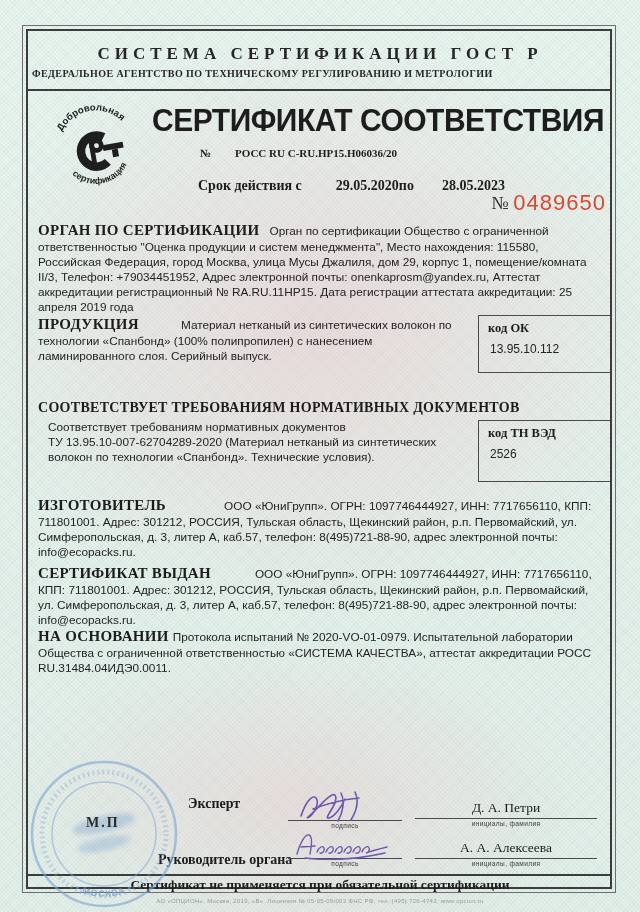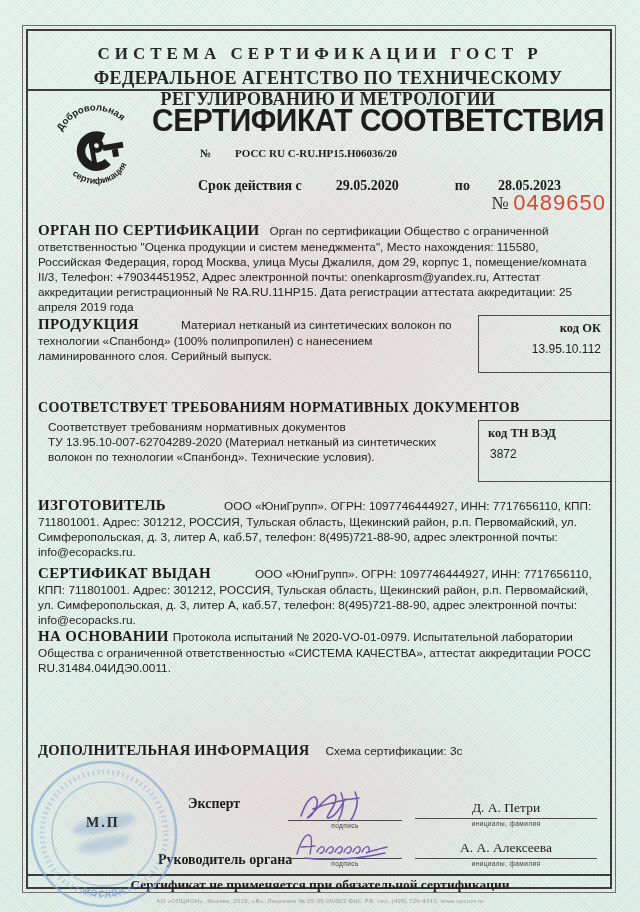--- a/index.html
+++ b/index.html
@@ -12,53 +12,53 @@
       radial-gradient(45% 18% at 46% 88%, rgba(233,196,201,.42), rgba(233,196,201,0) 100%),
       repeating-linear-gradient(45deg, rgba(140,185,175,.10) 0 1px, rgba(0,0,0,0) 1px 3px),
       repeating-linear-gradient(-45deg, rgba(140,185,175,.10) 0 1px, rgba(0,0,0,0) 1px 3px),
       linear-gradient(#eaf4ef, #e3efe9);
   }
   .frame-outer { position:absolute; left:22px; top:25px; width:594px; height:868px; border:1px solid #6e6e6e; }
   .frame-inner { position:absolute; left:26px; top:29px; width:586px; height:860px; border:2px solid #3c3c3c; }
 
   .sys-line { position:absolute; top:44px; left:40px; right:40px; text-align:center;
     font-family:"Liberation Serif",serif; font-weight:bold; font-size:17px; letter-spacing:5px; color:#262626; }
-  .agency-line { position:absolute; top:68px; left:48px; right:32px; text-align:center;
-    font-family:"Liberation Serif",serif; font-weight:bold; font-size:18px; letter-spacing:.4px; color:#262626; }
+  .agency-line { position:absolute; top:68px; left:32px; right:32px; 
+    font-family:"Liberation Serif",serif; font-weight:bold; font-size:10px; letter-spacing:.4px; color:#262626; }
   .header-sep { position:absolute; top:89px; left:28px; width:584px; border-top:2px solid #3c3c3c; }
 
   .rst-logo { position:absolute; left:34px; top:96px; width:124px; height:108px; }
   .cert-title { position:absolute; left:152px; right:36px; top:103px; text-align:center;
     font-weight:bold; font-size:30px; letter-spacing:-.5px; color:#1d1d1d; transform:scaleY(1.05); }
 
   .num-row { position:absolute; left:200px; top:147px; font-family:"Liberation Serif",serif;
     font-weight:bold; font-size:11px; color:#1c1c1c; }
   .num-row .val { margin-left:24px; }
   .validity-row { position:absolute; left:198px; top:178px; font-family:"Liberation Serif",serif;
     font-weight:bold; font-size:14px; color:#1c1c1c; }
   .validity-row .from { margin-left:34px; }
-  .validity-row .po { margin-left:56px; }
+  .validity-row .po { }
   .validity-row .to { margin-left:28px; }
   .blank-num { position:absolute; right:34px; top:190px; display:flex; align-items:center; }
   .blank-num .sign { font-family:"Liberation Serif",serif; font-size:18px; color:#333; margin-right:5px; }
   .blank-num .digits { font-size:22px; color:#d74a32; letter-spacing:1px; }
 
   .sec { position:absolute; left:38px; width:572px; font-size:11.8px; line-height:1.27; color:#232323; }
   .sec-label { font-family:"Liberation Serif",serif; font-weight:bold; font-size:15px; letter-spacing:.3px; color:#1c1c1c; }
   .flexrow { display:flex; align-items:stretch; }
   .flexrow .txt { flex:1; }
   .code-box { width:132px; margin-left:12px; border:1px solid #4a4a4a; border-right:none; padding:5px 9px; }
   .code-box .cl { font-family:"Liberation Serif",serif; font-weight:bold; font-size:12.5px; color:#1c1c1c; }
   .code-box .cv { font-size:12px; margin-top:5px; padding-left:2px; }
 
   #sec-org { top:221px; width:566px; }
   #sec-org .sec-label { margin-right:10px; }
   #sec-product { top:315px; }
   #sec-product .sec-label { margin-right:42px; }
-  #sec-product .code-box { min-height:58px;text-align:right; }
+  #sec-product .code-box { min-height:58px; }
   #sec-conformity { top:399px; }
   #sec-conformity .conf-text { white-space:pre-line; padding-left:10px; }
   #sec-conformity .code-box { min-height:62px; }
   #sec-conformity .flexrow { margin-top:3px; }
   #sec-manufacturer { top:496px; width:566px; }
   #sec-manufacturer .sec-label { margin-right:58px; }
   #sec-issued { top:564px; width:566px; }
   #sec-issued .sec-label { margin-right:44px; }
   #sec-basis { top:627px; width:566px; }
   #sec-basis .sec-label { margin-right:4px; }
@@ -149,40 +149,37 @@
     </div>
   </div>
 
   <div class="sec" id="sec-conformity">
     <div class="sec-label" style="font-size:14px;">СООТВЕТСТВУЕТ ТРЕБОВАНИЯМ НОРМАТИВНЫХ ДОКУМЕНТОВ</div>
     <div class="flexrow">
       <div class="txt conf-text">Соответствует требованиям нормативных документов
 ТУ 13.95.10-007-62704289-2020 (Материал нетканый из синтетических волокон по технологии «Спанбонд». Технические условия).</div>
       <div class="code-box">
         <div class="cl">код ТН ВЭД</div>
-        <div class="cv">3872</div>
+        <div class="cv">2526</div>
       </div>
     </div>
   </div>
 
   <div class="sec" id="sec-manufacturer">
     <span class="sec-label">ИЗГОТОВИТЕЛЬ</span><span>ООО «ЮниГрупп». ОГРН: 1097746444927, ИНН: 7717656110, КПП: 711801001. Адрес: 301212, РОССИЯ, Тульская область, Щекинский район, р.п. Первомайский, ул. Симферопольская, д. 3, литер А, каб.57, телефон: 8(495)721-88-90, адрес электронной почты: info@ecopacks.ru.</span>
   </div>
 
   <div class="sec" id="sec-issued">
     <span class="sec-label">СЕРТИФИКАТ ВЫДАН</span><span>ООО «ЮниГрупп». ОГРН: 1097746444927, ИНН: 7717656110, КПП: 711801001. Адрес: 301212, РОССИЯ, Тульская область, Щекинский район, р.п. Первомайский, ул. Симферопольская, д. 3, литер А, каб.57, телефон: 8(495)721-88-90, адрес электронной почты: info@ecopacks.ru.</span>
   </div>
 
   <div class="sec" id="sec-basis">
     <span class="sec-label">НА ОСНОВАНИИ</span><span>Протокола испытаний № 2020-VO-01-0979. Испытательной лаборатории Общества с ограниченной ответственностью «СИСТЕМА КАЧЕСТВА», аттестат аккредитации РОСС RU.31484.04ИДЭ0.0011.</span>
   </div>
 
-  <div class="sec" id="sec-additional">
-    <span class="sec-label">ДОПОЛНИТЕЛЬНАЯ ИНФОРМАЦИЯ</span><span>Схема сертификации: 3с</span>
-  </div>
 
   <svg class="stamp" viewBox="0 0 176 176">
     <defs>
       <filter id="blurF">
           <feGaussianBlur stdDeviation="2.4"></feGaussianBlur>
         </filter>
       <path id="stampBot" d="M 44,132 A 61,61 0 0 0 132,132" fill="none"></path>
     </defs>
     <circle cx="88" cy="88" r="72" fill="none" stroke="rgba(122,163,210,0.6)" stroke-width="2.5"></circle>
     <circle cx="88" cy="88" r="62" fill="none" stroke="rgba(122,163,210,0.35)" stroke-width="5" stroke-dasharray="2 3"></circle>

